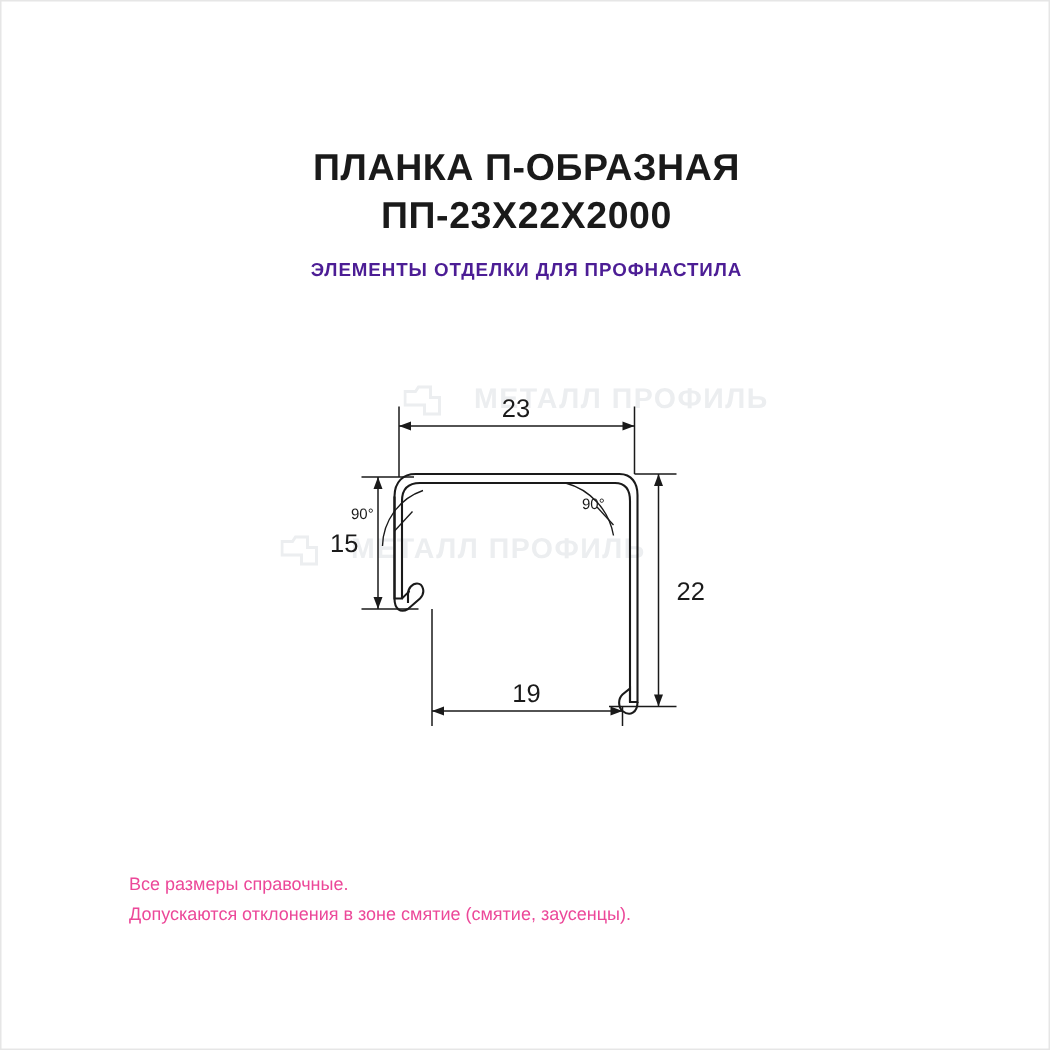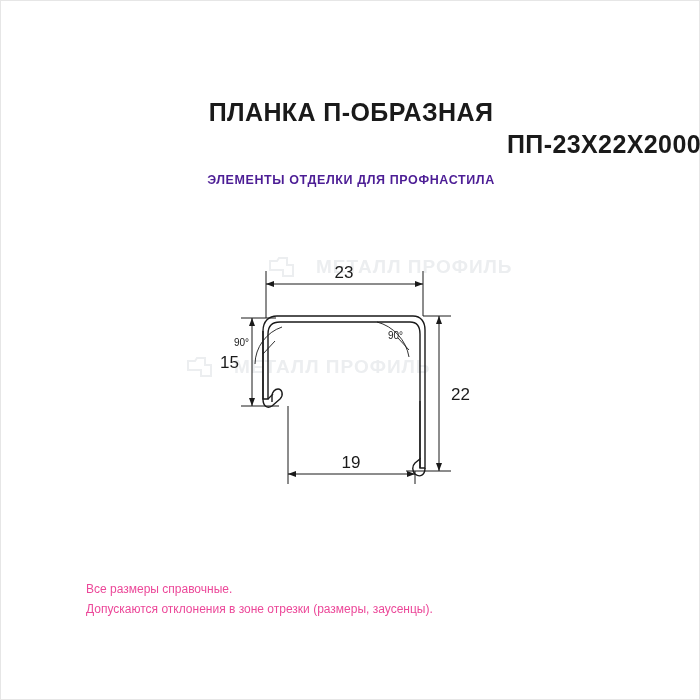--- a/index.html
+++ b/index.html
@@ -37,21 +37,20 @@
     letter-spacing: 0.4px;
     line-height: 30px;
     margin: 0;
   }
   .title-2 {
     font-size: 25px;
     font-weight: bold;
     letter-spacing: 0.4px;
     line-height: 30px;
     margin: 2px 0 0 0;
-    text-align: right;
   }
   .subtitle {
     font-size: 12.5px;
     font-weight: bold;
     letter-spacing: 0.6px;
     margin: 14px 0 0 0;
     color: #4c1d95;
   }
 
   
@@ -221,16 +220,16 @@
       <text class="dim" x="300" y="184" text-anchor="start">22</text>
       <text class="dim" x="200" y="252" text-anchor="middle">19</text>
 
       <text class="ang" x="83" y="130" text-anchor="start">90°</text>
       <text class="ang" x="237" y="123" text-anchor="start">90°</text>
     </svg>
   </div>
 
   <div class="notes">
     <div>Все размеры справочные.</div>
-    <div>Допускаются отклонения в зоне отрезки (размеры, заусенцы).</div>
+    <div>Допускаются отклонения в зоне смятие (смятие, заусенцы).</div>
   </div>
 
 </div>
 
 </body></html>

